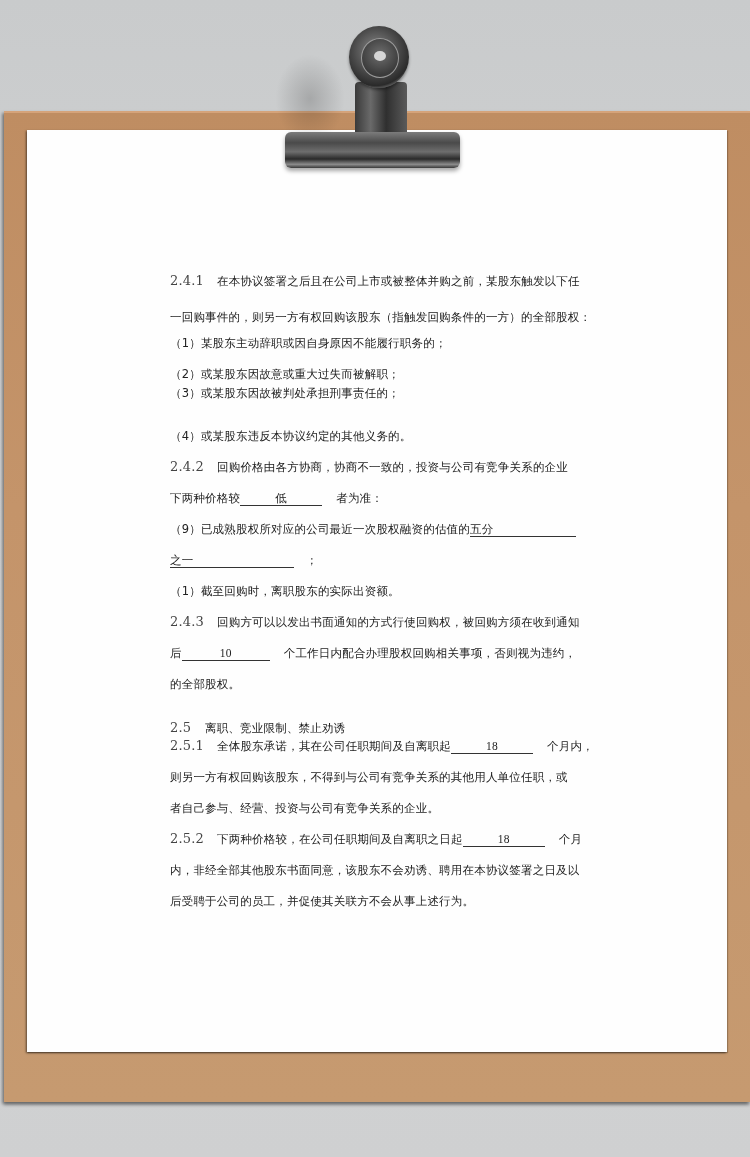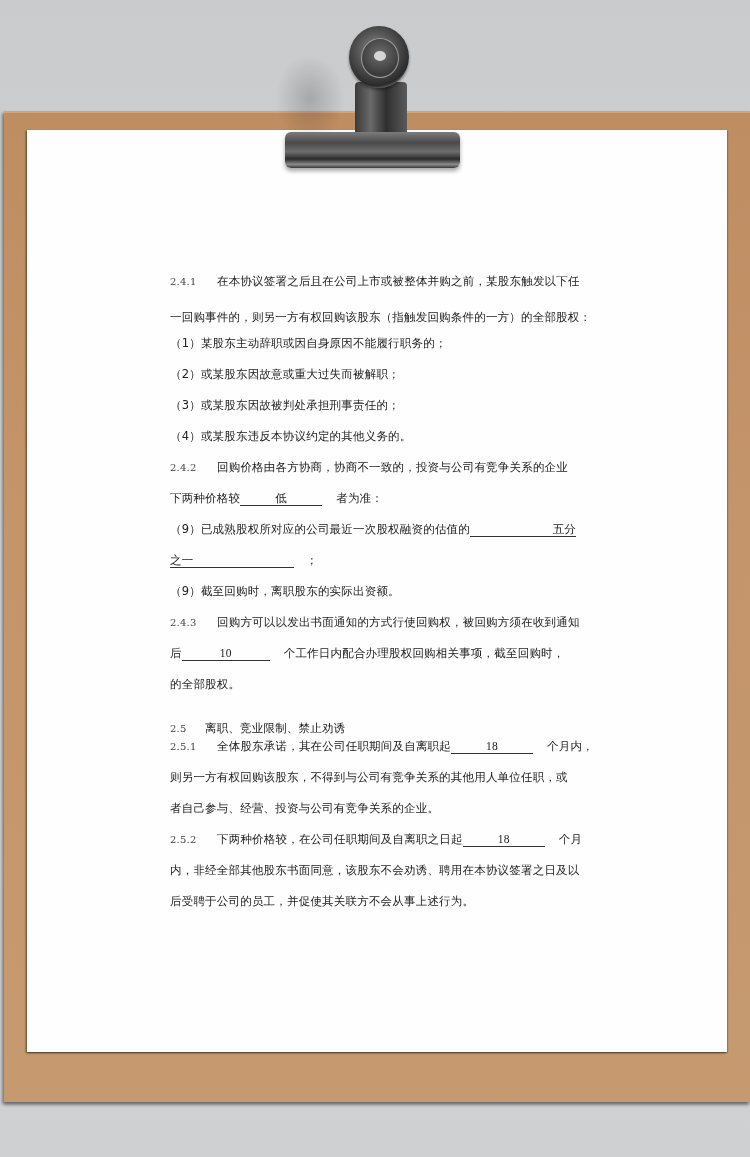--- a/index.html
+++ b/index.html
@@ -52,21 +52,21 @@
     box-shadow: 0 3px 4px rgba(0,0,0,0.35);
   }
   
   .doc {
     position:absolute; left:170px; top:265px; width:420px;
     font-size:11.5px; color:#222; letter-spacing:0.2px;
   }
   .line {
     position:absolute; left:0; white-space:nowrap; height:16px; line-height:16px;
   }
-  .num { font-family: "DejaVu Serif", "Liberation Serif", serif; font-size:10px; color:#444; display:inline-block; }
+  .num { font-family: "DejaVu Serif", "Liberation Serif", serif; font-size:13px; color:#444; display:inline-block; }
   .gap { display:inline-block; }
   .blank {
     display:inline-block; border-bottom:1px solid #333; text-align:center;
     font-family: Liberation Serif, serif; height:14px; line-height:14px;
   }
   .blank.cjk { font-family: "DejaVu Sans", "Liberation Sans", sans-serif; }
 </style>
 </head>
 <body>
 
@@ -88,42 +88,42 @@
 </div>
 
 <div class="doc">
 
   <div class="line" style="top:8px">
     <span class="num" style="width:47px">2.4.1</span><span>在本协议签署之后且在公司上市或被整体并购之前，某股东触发以下任</span>
   </div>
   <div class="line" style="top:44px">一回购事件的，则另一方有权回购该股东（指触发回购条件的一方）的全部股权：</div>
   <div class="line" style="top:70px">（1）某股东主动辞职或因自身原因不能履行职务的；</div>
   <div class="line" style="top:101px">（2）或某股东因故意或重大过失而被解职；</div>
-  <div class="line" style="top:132px">（3）或某股东因故被判处承担刑事责任的；</div>
+  <div class="line" style="top:120px">（3）或某股东因故被判处承担刑事责任的；</div>
   <div class="line" style="top:163px">（4）或某股东违反本协议约定的其他义务的。</div>
 
   <div class="line" style="top:194px">
     <span class="num" style="width:47px">2.4.2</span><span>回购价格由各方协商，协商不一致的，投资与公司有竞争关系的企业</span>
   </div>
   <div class="line" style="top:225px">
     <span>下两种价格较</span><span class="blank cjk" style="width:82px">低</span><span class="gap" style="width:14px"></span><span>者为准：</span>
   </div>
   <div class="line" style="top:256px">
-    <span>（9）已成熟股权所对应的公司最近一次股权融资的估值的</span><span class="blank cjk" style="width:106px;text-align:right">五分</span>
+    <span>（9）已成熟股权所对应的公司最近一次股权融资的估值的</span><span class="blank cjk" style="width:106px;text-align:left">五分</span>
   </div>
   <div class="line" style="top:287px">
     <span class="blank cjk" style="width:124px;text-align:left">之一</span><span class="gap" style="width:12px"></span><span>；</span>
   </div>
-  <div class="line" style="top:318px">（9）截至回购时，离职股东的实际出资额。</div>
+  <div class="line" style="top:318px">（1）截至回购时，离职股东的实际出资额。</div>
 
   <div class="line" style="top:349px">
     <span class="num" style="width:47px">2.4.3</span><span>回购方可以以发出书面通知的方式行使回购权，被回购方须在收到通知</span>
   </div>
   <div class="line" style="top:380px">
-    <span>后</span><span class="blank" style="width:88px">10</span><span class="gap" style="width:14px"></span><span>个工作日内配合办理股权回购相关事项，截至回购时，</span>
+    <span>后</span><span class="blank" style="width:88px">10</span><span class="gap" style="width:14px"></span><span>个工作日内配合办理股权回购相关事项，否则视为违约，</span>
   </div>
   <div class="line" style="top:411px">的全部股权。</div>
 
   <div class="line" style="top:455px">
     <span class="num" style="width:35px">2.5</span><span>离职、竞业限制、禁止劝诱</span>
   </div>
 
   <div class="line" style="top:473px">
     <span class="num" style="width:47px">2.5.1</span><span>全体股东承诺，其在公司任职期间及自离职起</span><span class="blank" style="width:82px">18</span><span class="gap" style="width:14px"></span><span>个月内，</span>
   </div>

